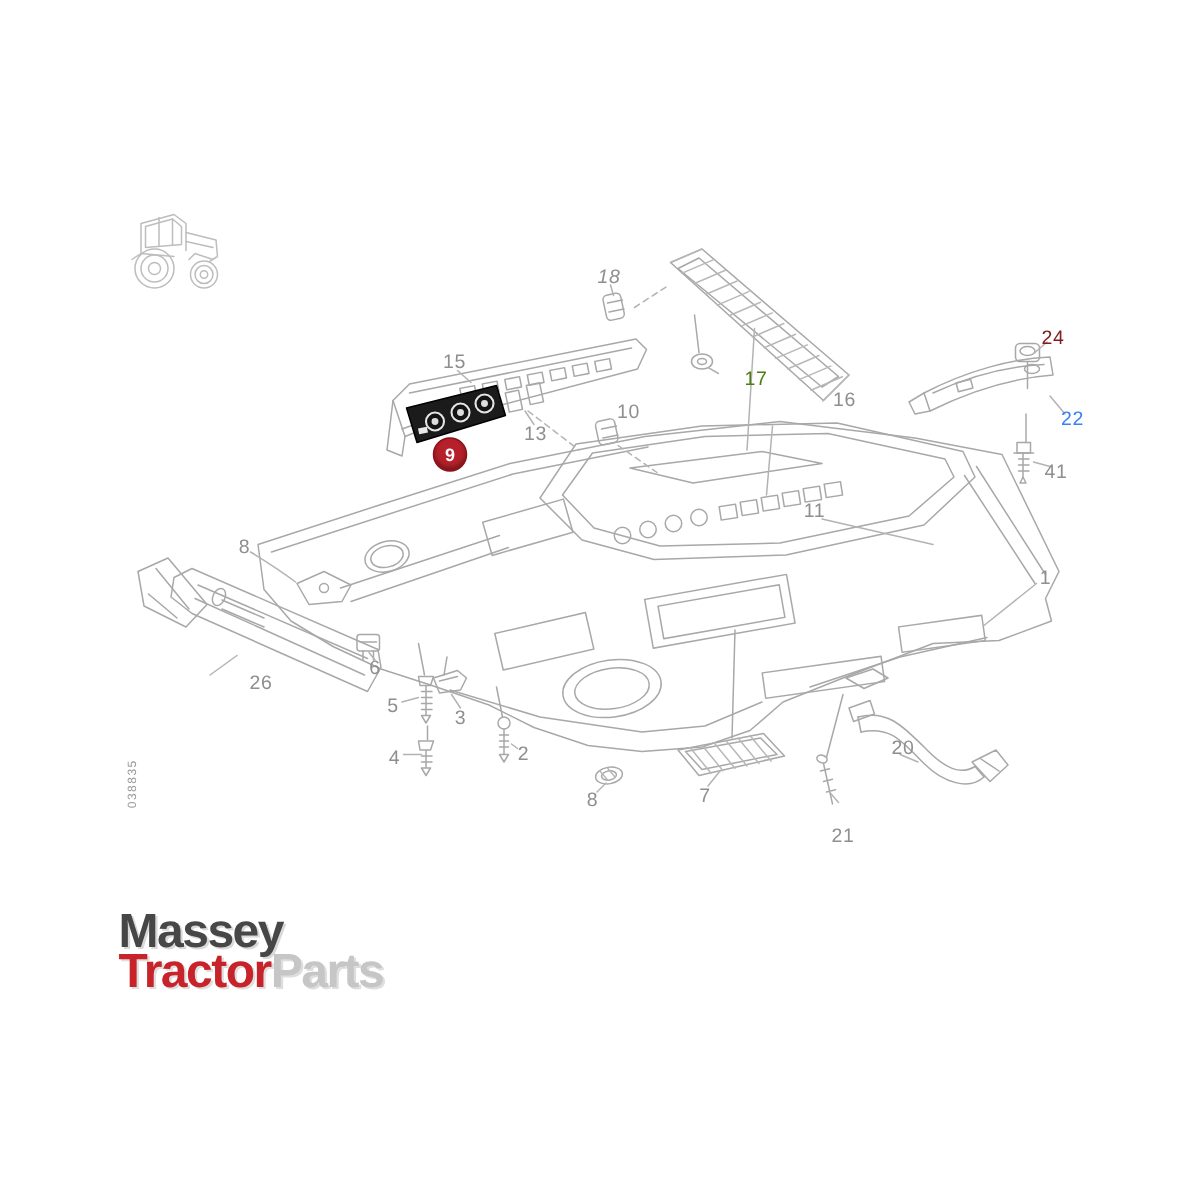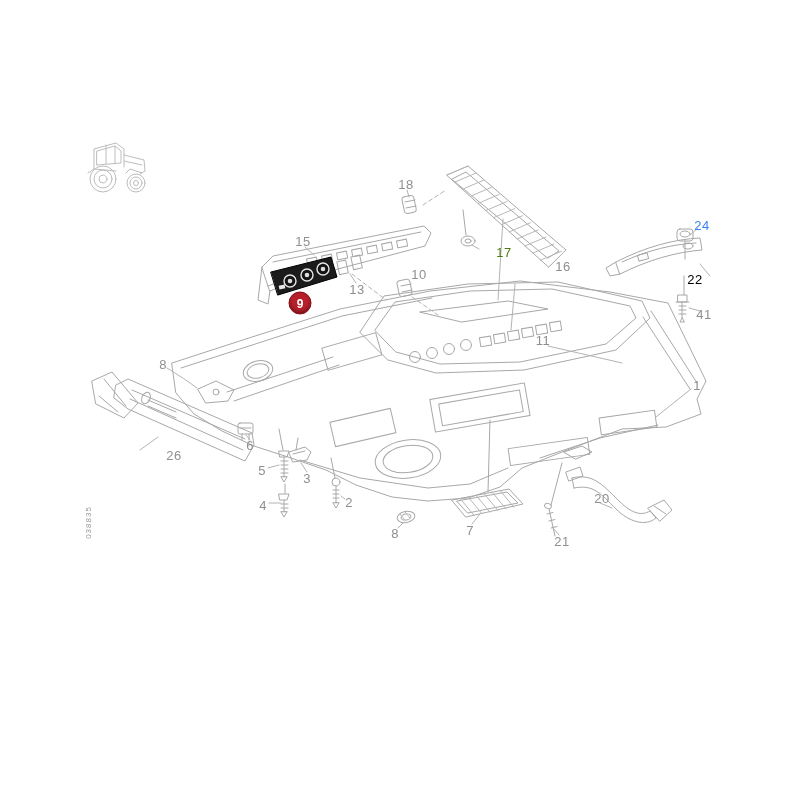--- a/index.html
+++ b/index.html
@@ -240,40 +240,48 @@
     <g stroke="#b3b3b3" stroke-dasharray="4 3">
       <path d="M423,205 L446,190"></path>
       <path d="M412,297 L438,315"></path>
       <path d="M352,274 L386,300"></path>
     </g>
   </svg>
 
   <div class="badge" style="left: 300px; top: 303px; background: rgb(181, 32, 42); border: 1.5px solid rgb(138, 16, 22); color: rgb(255, 255, 255);">9</div>
 
   <div>
-      <div class="callout" style="left: 406px; top: 184px; color: rgb(143, 143, 143);">18</div>
+      <div class="callout" style="left: 406px; top: 184px; color: rgb(143, 143, 143); font-style: italic;">18</div>
       <div class="callout" style="left: 563px; top: 256px; color: rgb(143, 143, 143); margin-top: 10px;">16</div>
       <div class="callout" style="left: 504px; top: 252px; color: #4d7c0f;">17</div>
       <div class="callout" style="left: 303px; top: 241px; color: rgb(143, 143, 143);">15</div>
       <div class="callout" style="left: 357px; top: 289px; color: rgb(143, 143, 143);">13</div>
       <div class="callout" style="left: 419px; top: 274px; color: rgb(143, 143, 143);">10</div>
-      <div class="callout" style="left: 702px; top: 225px; color: #3b82f6;">24</div>
-      <div class="callout" style="left: 695px; top: 279px; color: #000000;">22</div>
+      <div class="callout" style="left: 702px; top: 225px; color: #7f1d1d;">24</div>
+      <div class="callout" style="left: 715px; top: 279px; color: #3b82f6;">22</div>
       <div class="callout" style="left: 704px; top: 314px; color: rgb(143, 143, 143);">41</div>
       <div class="callout" style="left: 543px; top: 340px; color: rgb(143, 143, 143);">11</div>
       <div class="callout" style="left: 697px; top: 385px; color: rgb(143, 143, 143);">1</div>
       <div class="callout" style="left: 163px; top: 364px; color: rgb(143, 143, 143);">8</div>
       <div class="callout" style="left: 133px; top: 455px; color: rgb(143, 143, 143); margin-left: 41px;">26</div>
       <div class="callout" style="left: 250px; top: 445px; color: rgb(143, 143, 143);">6</div>
       <div class="callout" style="left: 262px; top: 470px; color: rgb(143, 143, 143);">5</div>
       <div class="callout" style="left: 263px; top: 505px; color: rgb(143, 143, 143);">4</div>
       <div class="callout" style="left: 307px; top: 478px; color: rgb(143, 143, 143);">3</div>
       <div class="callout" style="left: 349px; top: 502px; color: rgb(143, 143, 143);">2</div>
       <div class="callout" style="left: 395px; top: 533px; color: rgb(143, 143, 143);">8</div>
       <div class="callout" style="left: 470px; top: 530px; color: rgb(143, 143, 143);">7</div>
-      <div class="callout" style="left: 562px; top: 541px; color: rgb(143, 143, 143);">21</div>
+      <div class="callout" style="left: 562px; top: 557px; color: rgb(143, 143, 143);">21</div>
       <div class="callout" style="left: 602px; top: 498px; color: rgb(143, 143, 143);">20</div>
     </div>
 
   <div class="refnum">038835</div>
 
+  <div class="brand">
+    <div class="l1">
+      <span style="color: rgb(71, 71, 71);">Massey</span>
+    </div>
+    <div class="l2">
+      <span style="color: rgb(200, 35, 42);">Tractor</span><span style="color: rgb(198, 198, 198);">Parts</span>
+    </div>
+  </div>
 
 </div>
 
 </body></html>

